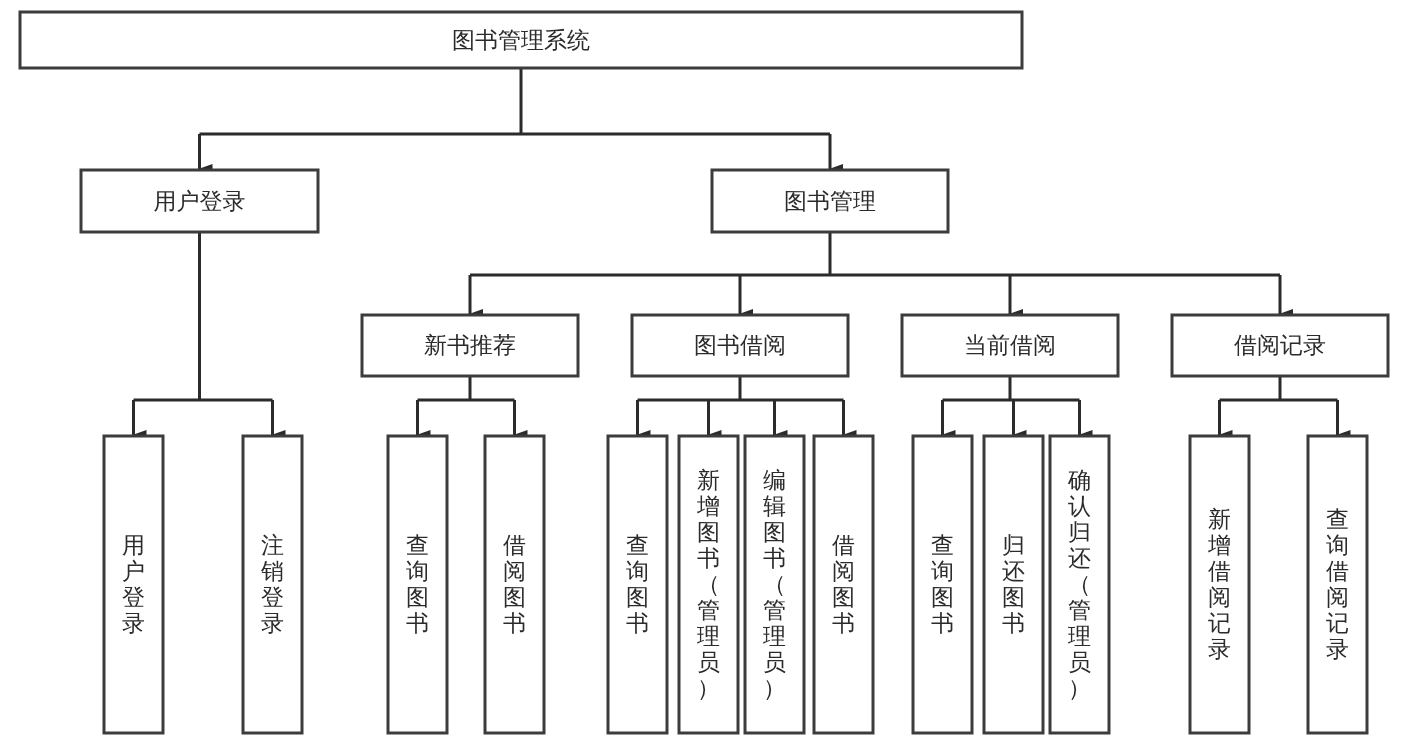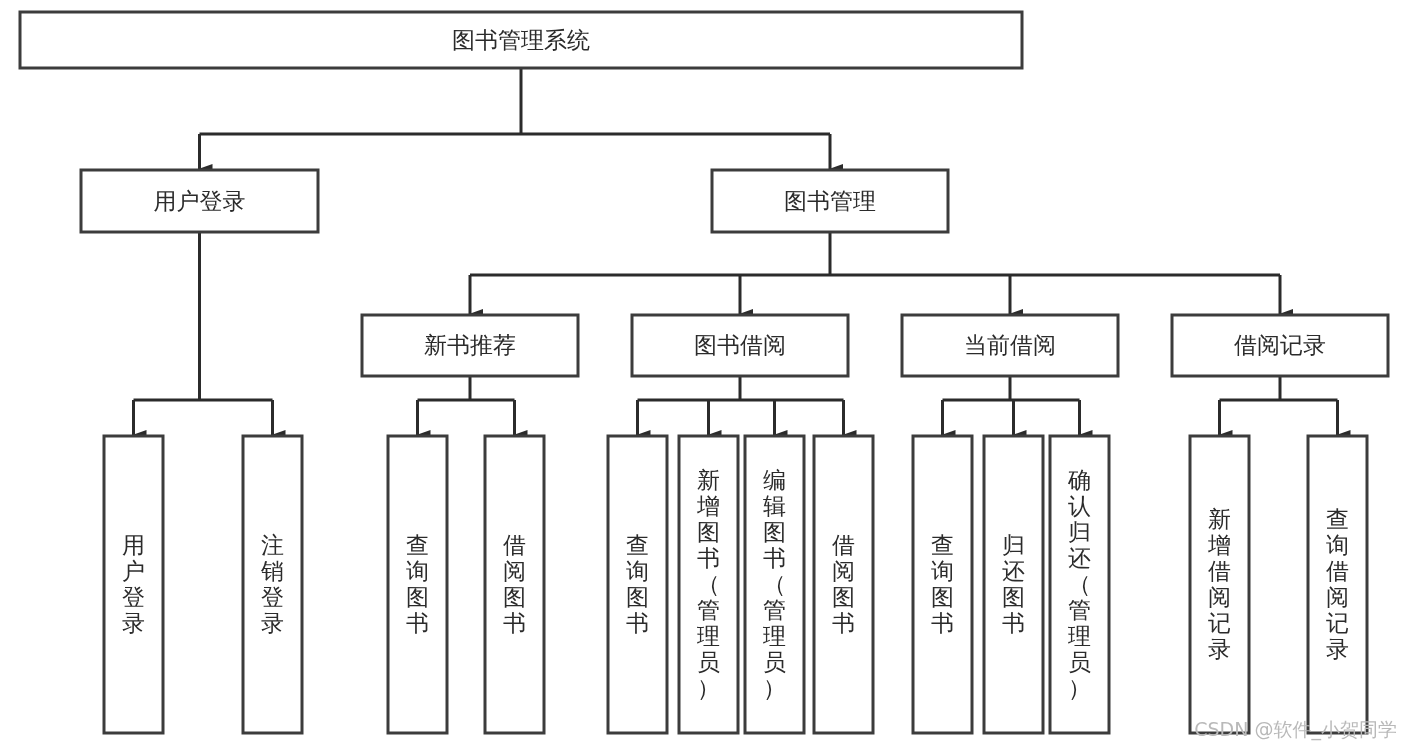--- a/index.html
+++ b/index.html
@@ -159,14 +159,13 @@
           <rect x="1190" y="436" width="59" height="297" class="node-box"></rect>
           <text x="1219.5" y="526.5" class="leaf-label"><tspan x="1219.5" dy="0">新</tspan><tspan x="1219.5" dy="26">增</tspan><tspan x="1219.5" dy="26">借</tspan><tspan x="1219.5" dy="26">阅</tspan><tspan x="1219.5" dy="26">记</tspan><tspan x="1219.5" dy="26">录</tspan></text>
         </g>
         <g>
           <rect x="1308" y="436" width="59" height="297" class="node-box"></rect>
           <text x="1337.5" y="526.5" class="leaf-label"><tspan x="1337.5" dy="0">查</tspan><tspan x="1337.5" dy="26">询</tspan><tspan x="1337.5" dy="26">借</tspan><tspan x="1337.5" dy="26">阅</tspan><tspan x="1337.5" dy="26">记</tspan><tspan x="1337.5" dy="26">录</tspan></text>
         </g>
       </g>
   </svg>
 
-  <div class="watermark">CSDN @软件_小贺同学</div>
 </div>
 
 </body></html>

